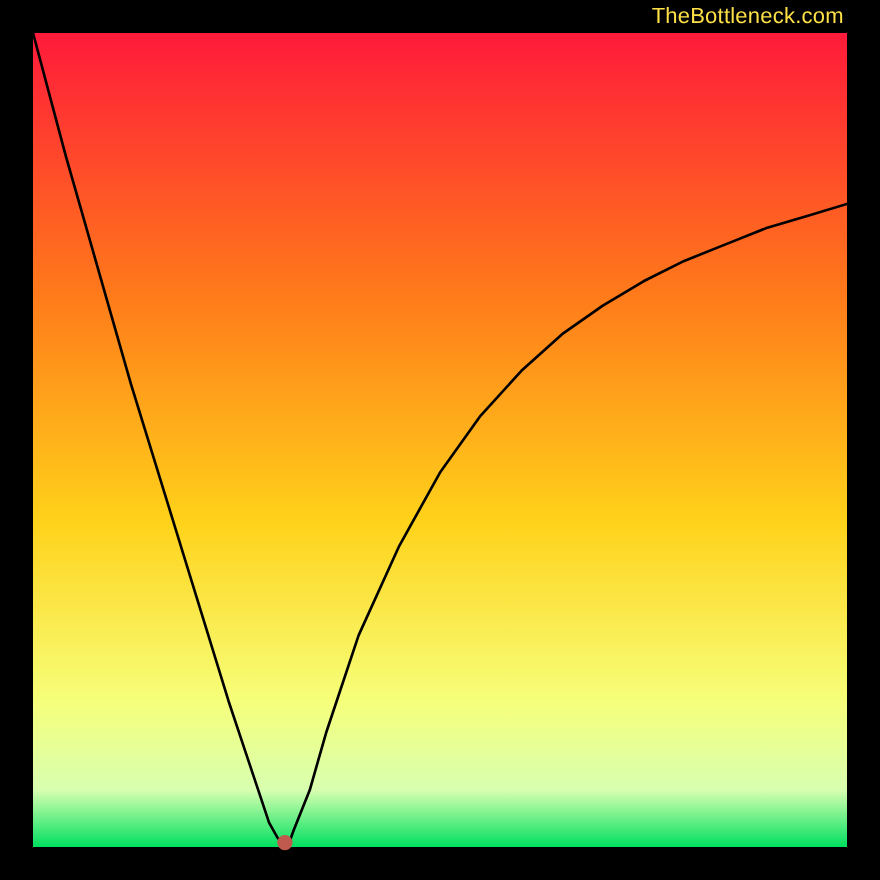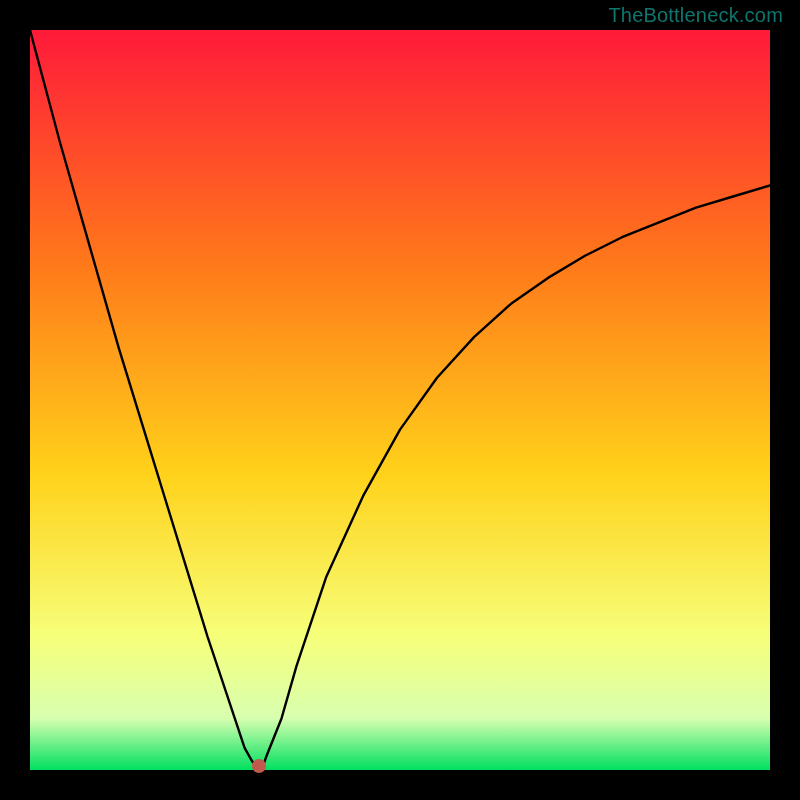--- a/index.html
+++ b/index.html
@@ -22,22 +22,22 @@
   .plot-area {
     position: absolute;
     left: 0;
     top: 0;
     width: 740px;
     height: 740px;
   }
   .watermark {
     position: absolute;
     top: 4px;
-    right: 17px;
-    color: #0f766e;
+    right: 33px;
+    color: #fde047;
     font-size: 20px;
     font-weight: 500;
     letter-spacing: 0.2px;
   }
   .dot {
     position: absolute;
     width: 14px;
     height: 14px;
     border-radius: 50%;
     transform: translate(-50%, -50%);

